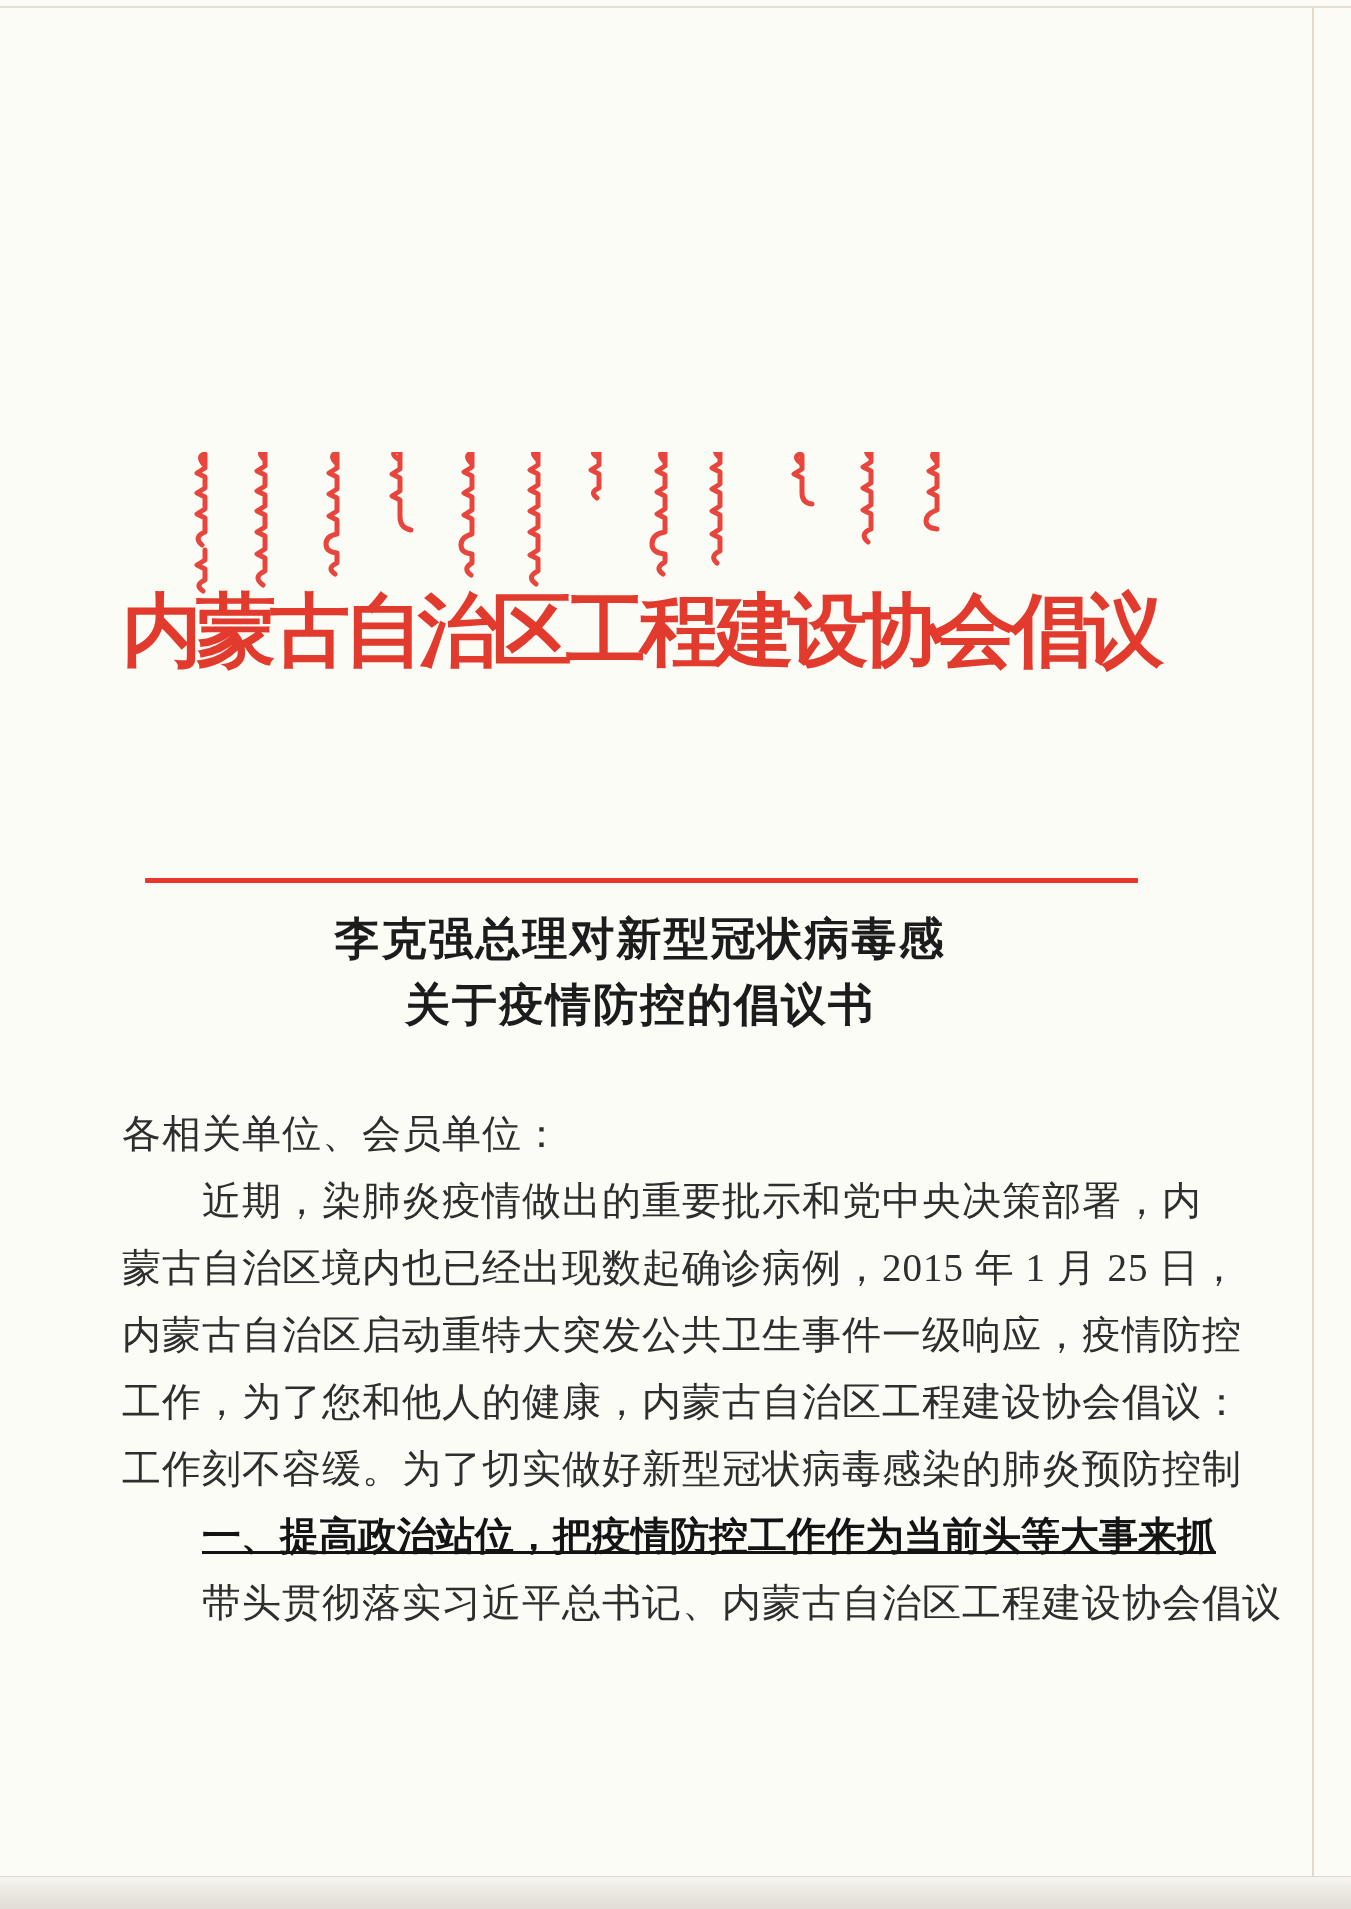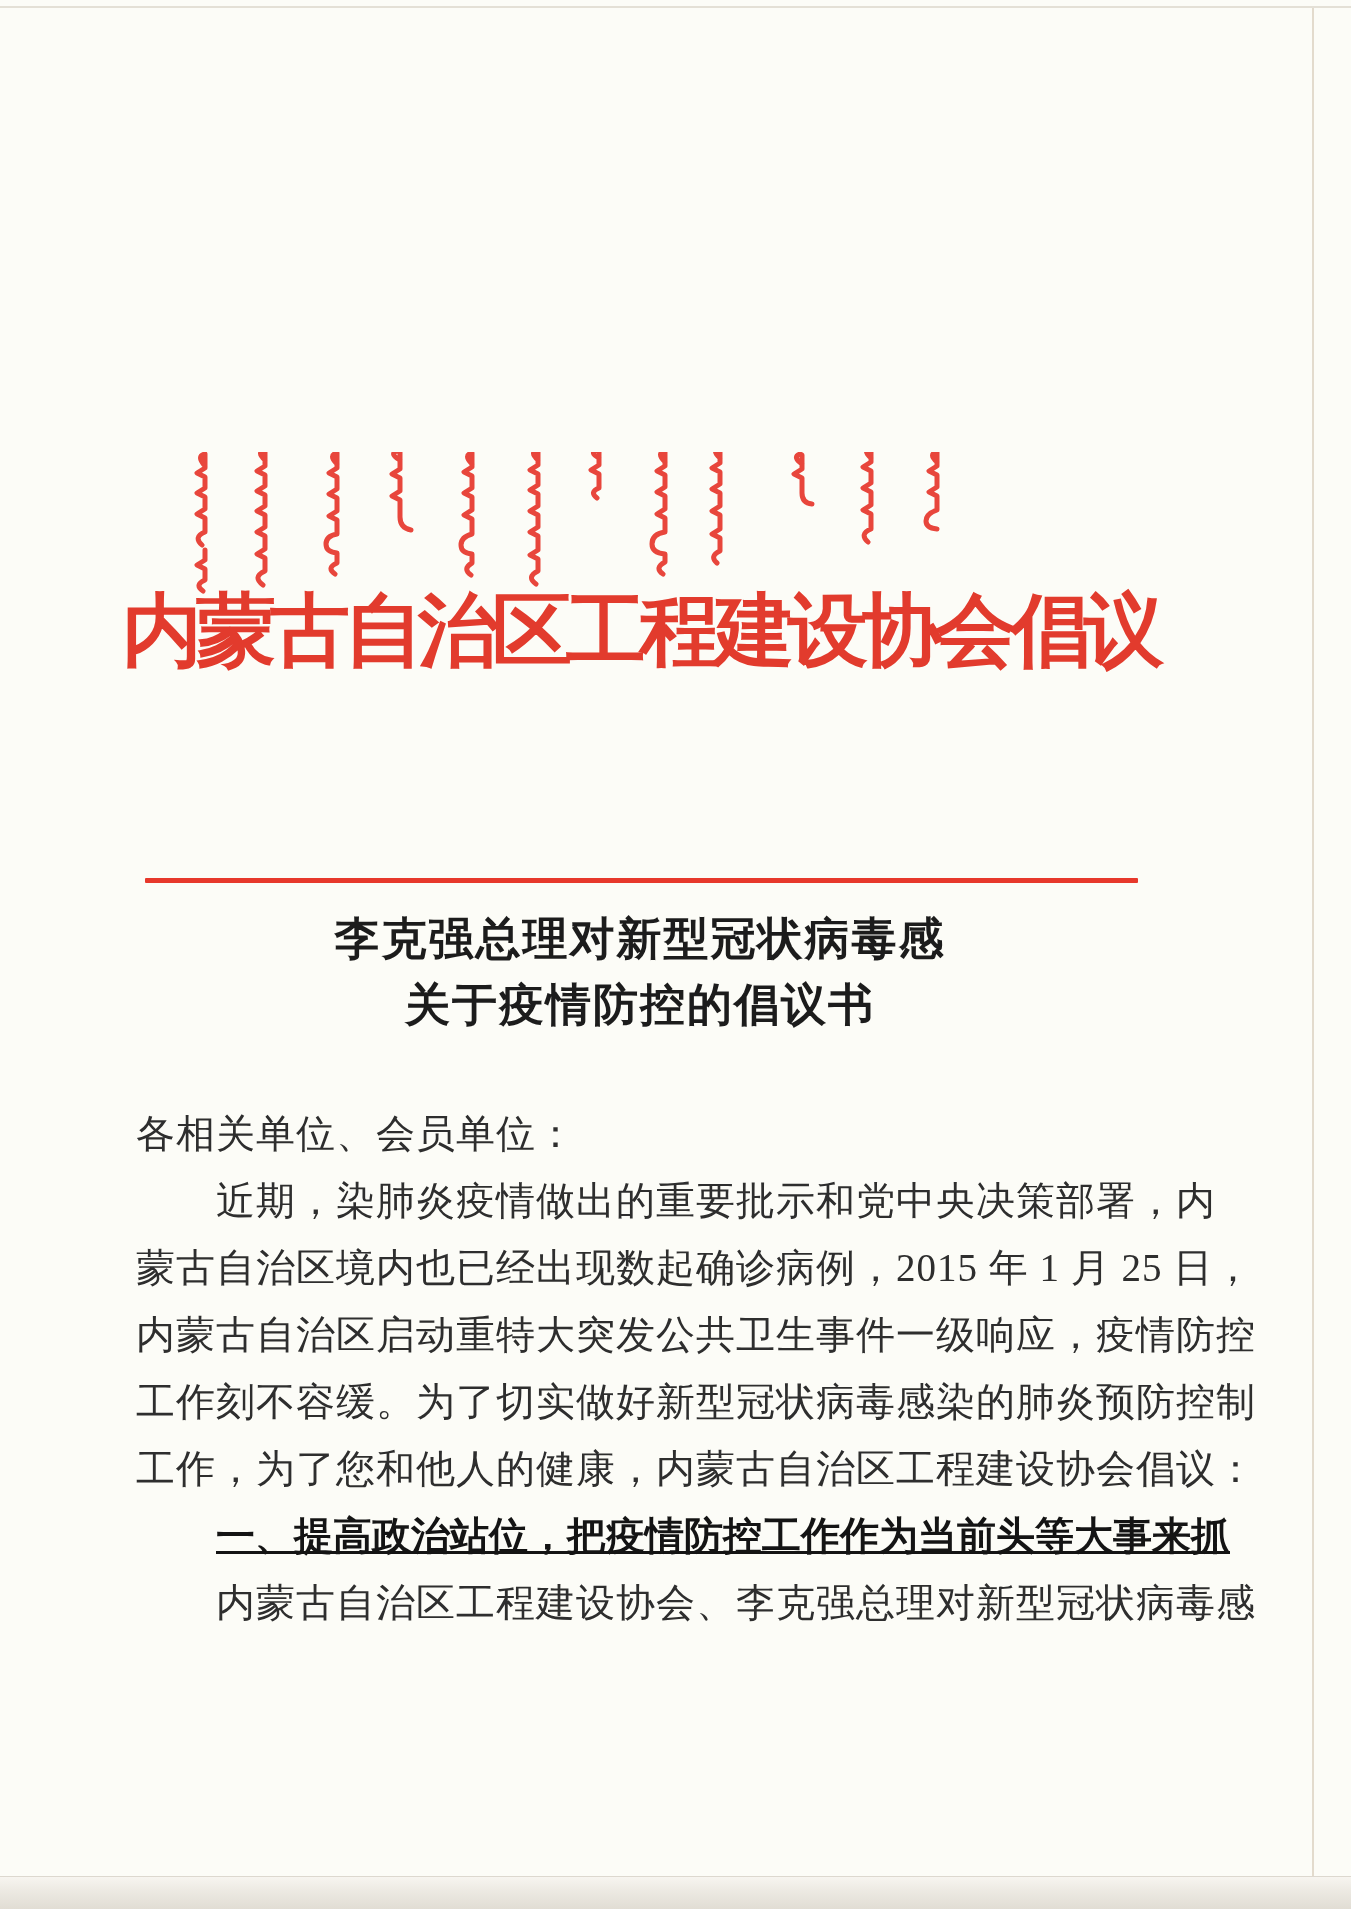--- a/index.html
+++ b/index.html
@@ -54,21 +54,20 @@
   .body-text{
     position:absolute;left:122px;top:1100px;width:1016px;
     color:#2e2e2e;font-size:39px;line-height:67px;
     letter-spacing:1px;
   }
   .body-line{
     white-space:nowrap;
     text-align:justify;
     text-align-last:justify;
     height:67px;
-    margin-left:14px;
   }
   .body-line.no-just{text-align:left;text-align-last:left;}
   .body-line.indent{padding-left:80px;}
   .body-line.bold{
     font-family:"Liberation Sans","DejaVu Sans",sans-serif;
     font-weight:700;color:#141414;
     text-align:left;text-align-last:left;
     letter-spacing:0;
     text-decoration:underline;
   }
@@ -104,19 +103,19 @@
   <div class="doc-title">
     <div>李克强总理对新型冠状病毒感</div>
     <div>关于疫情防控的倡议书</div>
   </div>
 
   <div class="body-text">
       <div class="body-line no-just">各相关单位、会员单位：</div>
       <div class="body-line indent">近期，染肺炎疫情做出的重要批示和党中央决策部署，内</div>
       <div class="body-line">蒙古自治区境内也已经出现数起确诊病例，2015 年 1 月 25 日，</div>
       <div class="body-line">内蒙古自治区启动重特大突发公共卫生事件一级响应，疫情防控</div>
+      <div class="body-line">工作，为了您和他人的健康，内蒙古自治区工程建设协会倡议：</div>
       <div class="body-line">工作刻不容缓。为了切实做好新型冠状病毒感染的肺炎预防控制</div>
-      <div class="body-line">工作，为了您和他人的健康，内蒙古自治区工程建设协会倡议：</div>
       <div class="body-line indent bold no-just">一、提高政治站位，把疫情防控工作作为当前头等大事来抓</div>
-      <div class="body-line indent">内蒙古自治区工程建设协会、李克强总理对新型冠状病毒感</div>
+      <div class="body-line indent">带头贯彻落实习近平总书记、内蒙古自治区工程建设协会倡议</div>
     </div>
 
 </div>
 
 </body></html>

